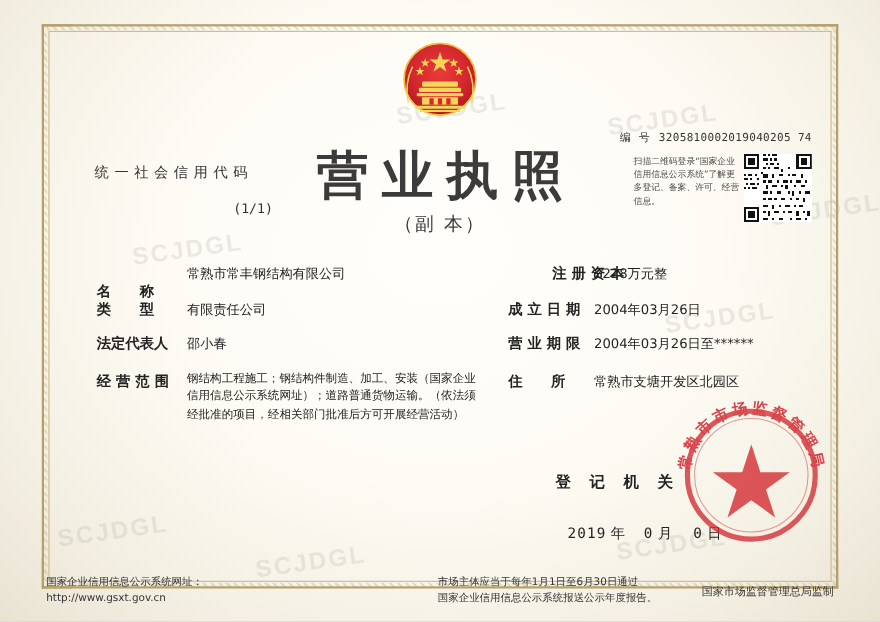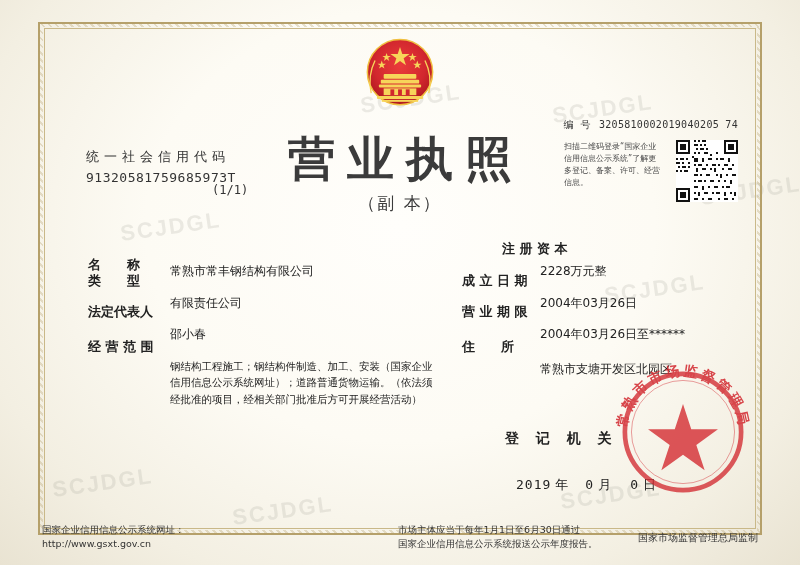--- a/index.html
+++ b/index.html
@@ -69,28 +69,28 @@
   
   .serial{
     position:absolute;right:62px;top:118px;font-size:10px;color:#333;letter-spacing:.3px;
     font-family:"DejaVu Sans Mono","Liberation Mono",monospace;
   }
   .serial .lbl{font-family:"DejaVu Sans",sans-serif;letter-spacing:2px;}
   
   .qr{position:absolute;right:62px;top:140px;width:62px;height:62px;background:#fff;}
   .qr svg{display:block;}
   .qr-note{
-    position:absolute;right:140px;top:141px;width:96px;font-size:8px;line-height:1.5;color:#4a4a4a;
+    position:absolute;right:128px;top:141px;width:96px;font-size:8px;line-height:1.5;color:#4a4a4a;
   }
   
   .field-label{
     position:absolute;font-size:13px;color:#222;font-weight:bold;white-space:nowrap;
   }
   .field-value{
-    position:absolute;font-size:12px;color:#222;white-space:nowrap;margin-top:22px;
+    position:absolute;font-size:12px;color:#222;white-space:nowrap;
   }
   .field-value.multi{white-space:normal;line-height:1.55;font-size:10.5px;width:268px;}
   
   .registrar{
     position:absolute;left:505px;top:430px;font-size:14px;font-weight:bold;color:#222;letter-spacing:6px;
   }
   
   .dateline{
     position:absolute;left:516px;top:476px;font-size:13px;color:#222;letter-spacing:1px;
   }
@@ -170,21 +170,20 @@
         <path d="M20 70 Q16 52 24 36"></path>
         <path d="M80 70 Q84 52 76 36"></path>
       </g>
     </svg>
   </div>
 
   <div class="title">营业执照</div>
   <div class="subtitle">（副 本）</div>
 
   <div class="code-label">统一社会信用代码</div>
-  <div class="code-value">91320581759685973T</div>
   <div class="code-page">(1/1)</div>
 
   <div class="serial">
     <span class="lbl">编 号</span>
     <span>3205810002019040205 74</span>
   </div>
   <div class="qr-note">扫描二维码登录“国家企业信用信息公示系统”了解更多登记、备案、许可、经营信息。</div>
   <div class="qr">
     <svg width="62" height="62" viewBox="0 0 31 31" shape-rendering="crispEdges">
       <rect width="31" height="31" fill="#fff"></rect>

